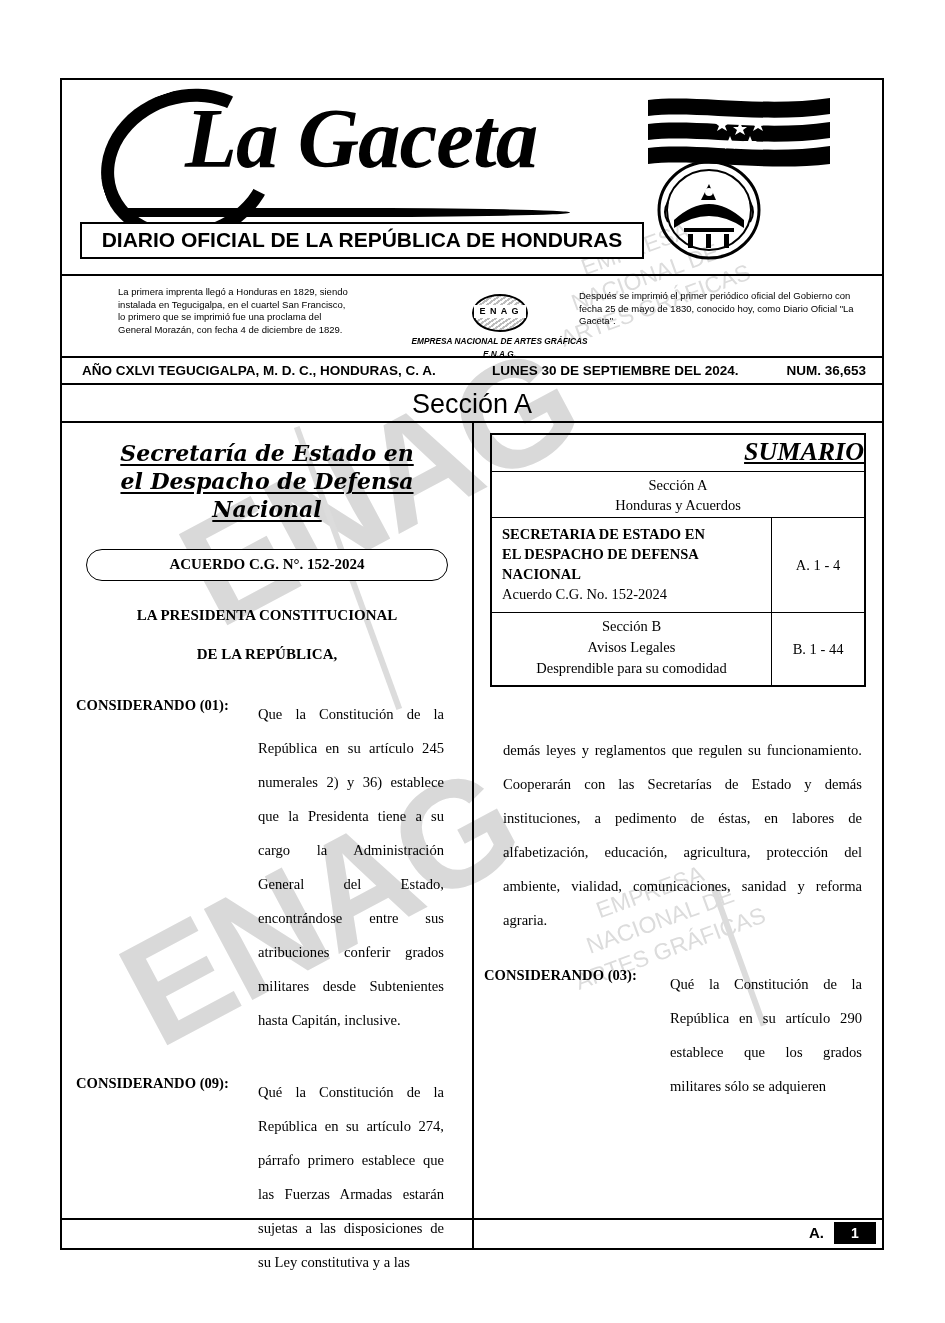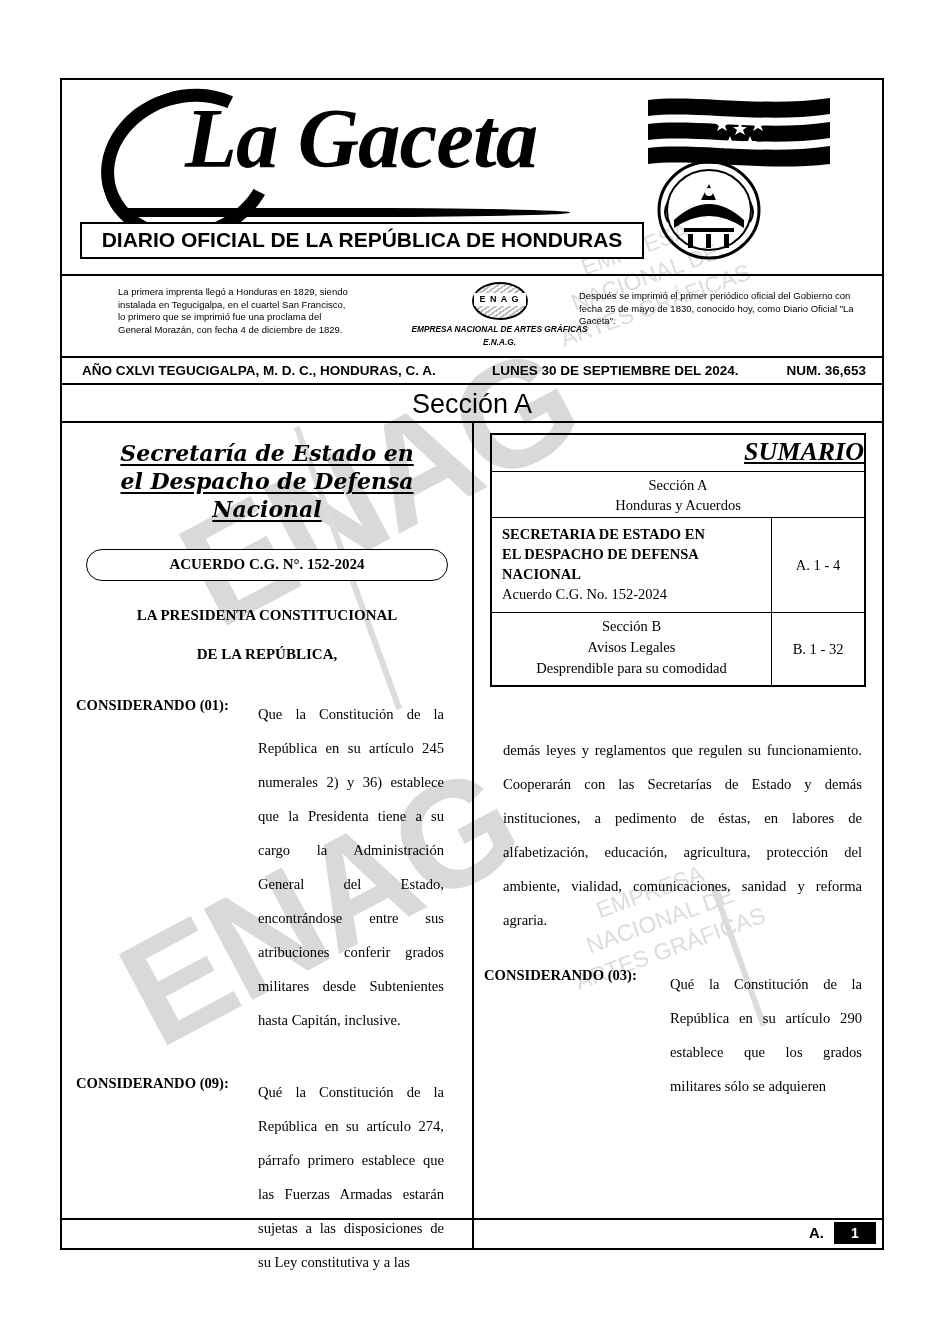--- a/index.html
+++ b/index.html
@@ -146,21 +146,21 @@
     left: 56px; top: 10px;
     width: 235px;
   }
   .imprint-right {
     position: absolute;
     right: 28px; top: 14px;
     width: 275px;
   }
   .enag-mark {
     position: absolute;
-    left: 345px; top: 6px;
+    left: 345px; top: 18px;
     width: 185px;
     text-align: center;
   }
   .enag-oval {
     width: 52px; height: 34px;
     border: 2px solid #000;
     border-radius: 50%;
     margin: 0 auto;
     position: relative;
     background: repeating-linear-gradient(-35deg, #fff 0 2px, #bdbdbd 2px 4px);
@@ -506,21 +506,21 @@
             <span>Acuerdo C.G. No. 152-2024</span>
           </div>
           <div class="right">A. 1 - 4</div>
         </div>
         <div class="sum-row2">
           <div class="left">
             <div>Sección B</div>
             <div>Avisos Legales</div>
             <div>Desprendible para su comodidad</div>
           </div>
-          <div class="right">B.  1 - 32</div>
+          <div class="right">B.  1 - 44</div>
         </div>
       </div>
 
       <div class="plain" style="margin-top:46px; margin-left:29px; margin-right:20px;">demás leyes y reglamentos que regulen su funcionamiento. Cooperarán con las Secretarías de Estado y demás instituciones, a pedimento de éstas, en labores de alfabetización, educación, agricultura, protección del ambiente, vialidad, comunicaciones, sanidad y reforma agraria.</div>
 
       <div class="consid consid-r" style="margin-top:30px; margin-left:10px; margin-right:20px;">
         <div class="lbl">CONSIDERANDO (03):</div>
         <div class="txt">Qué la Constitución de la República en su artículo 290 establece que los grados militares sólo se adquieren</div>
       </div>
     </div>

